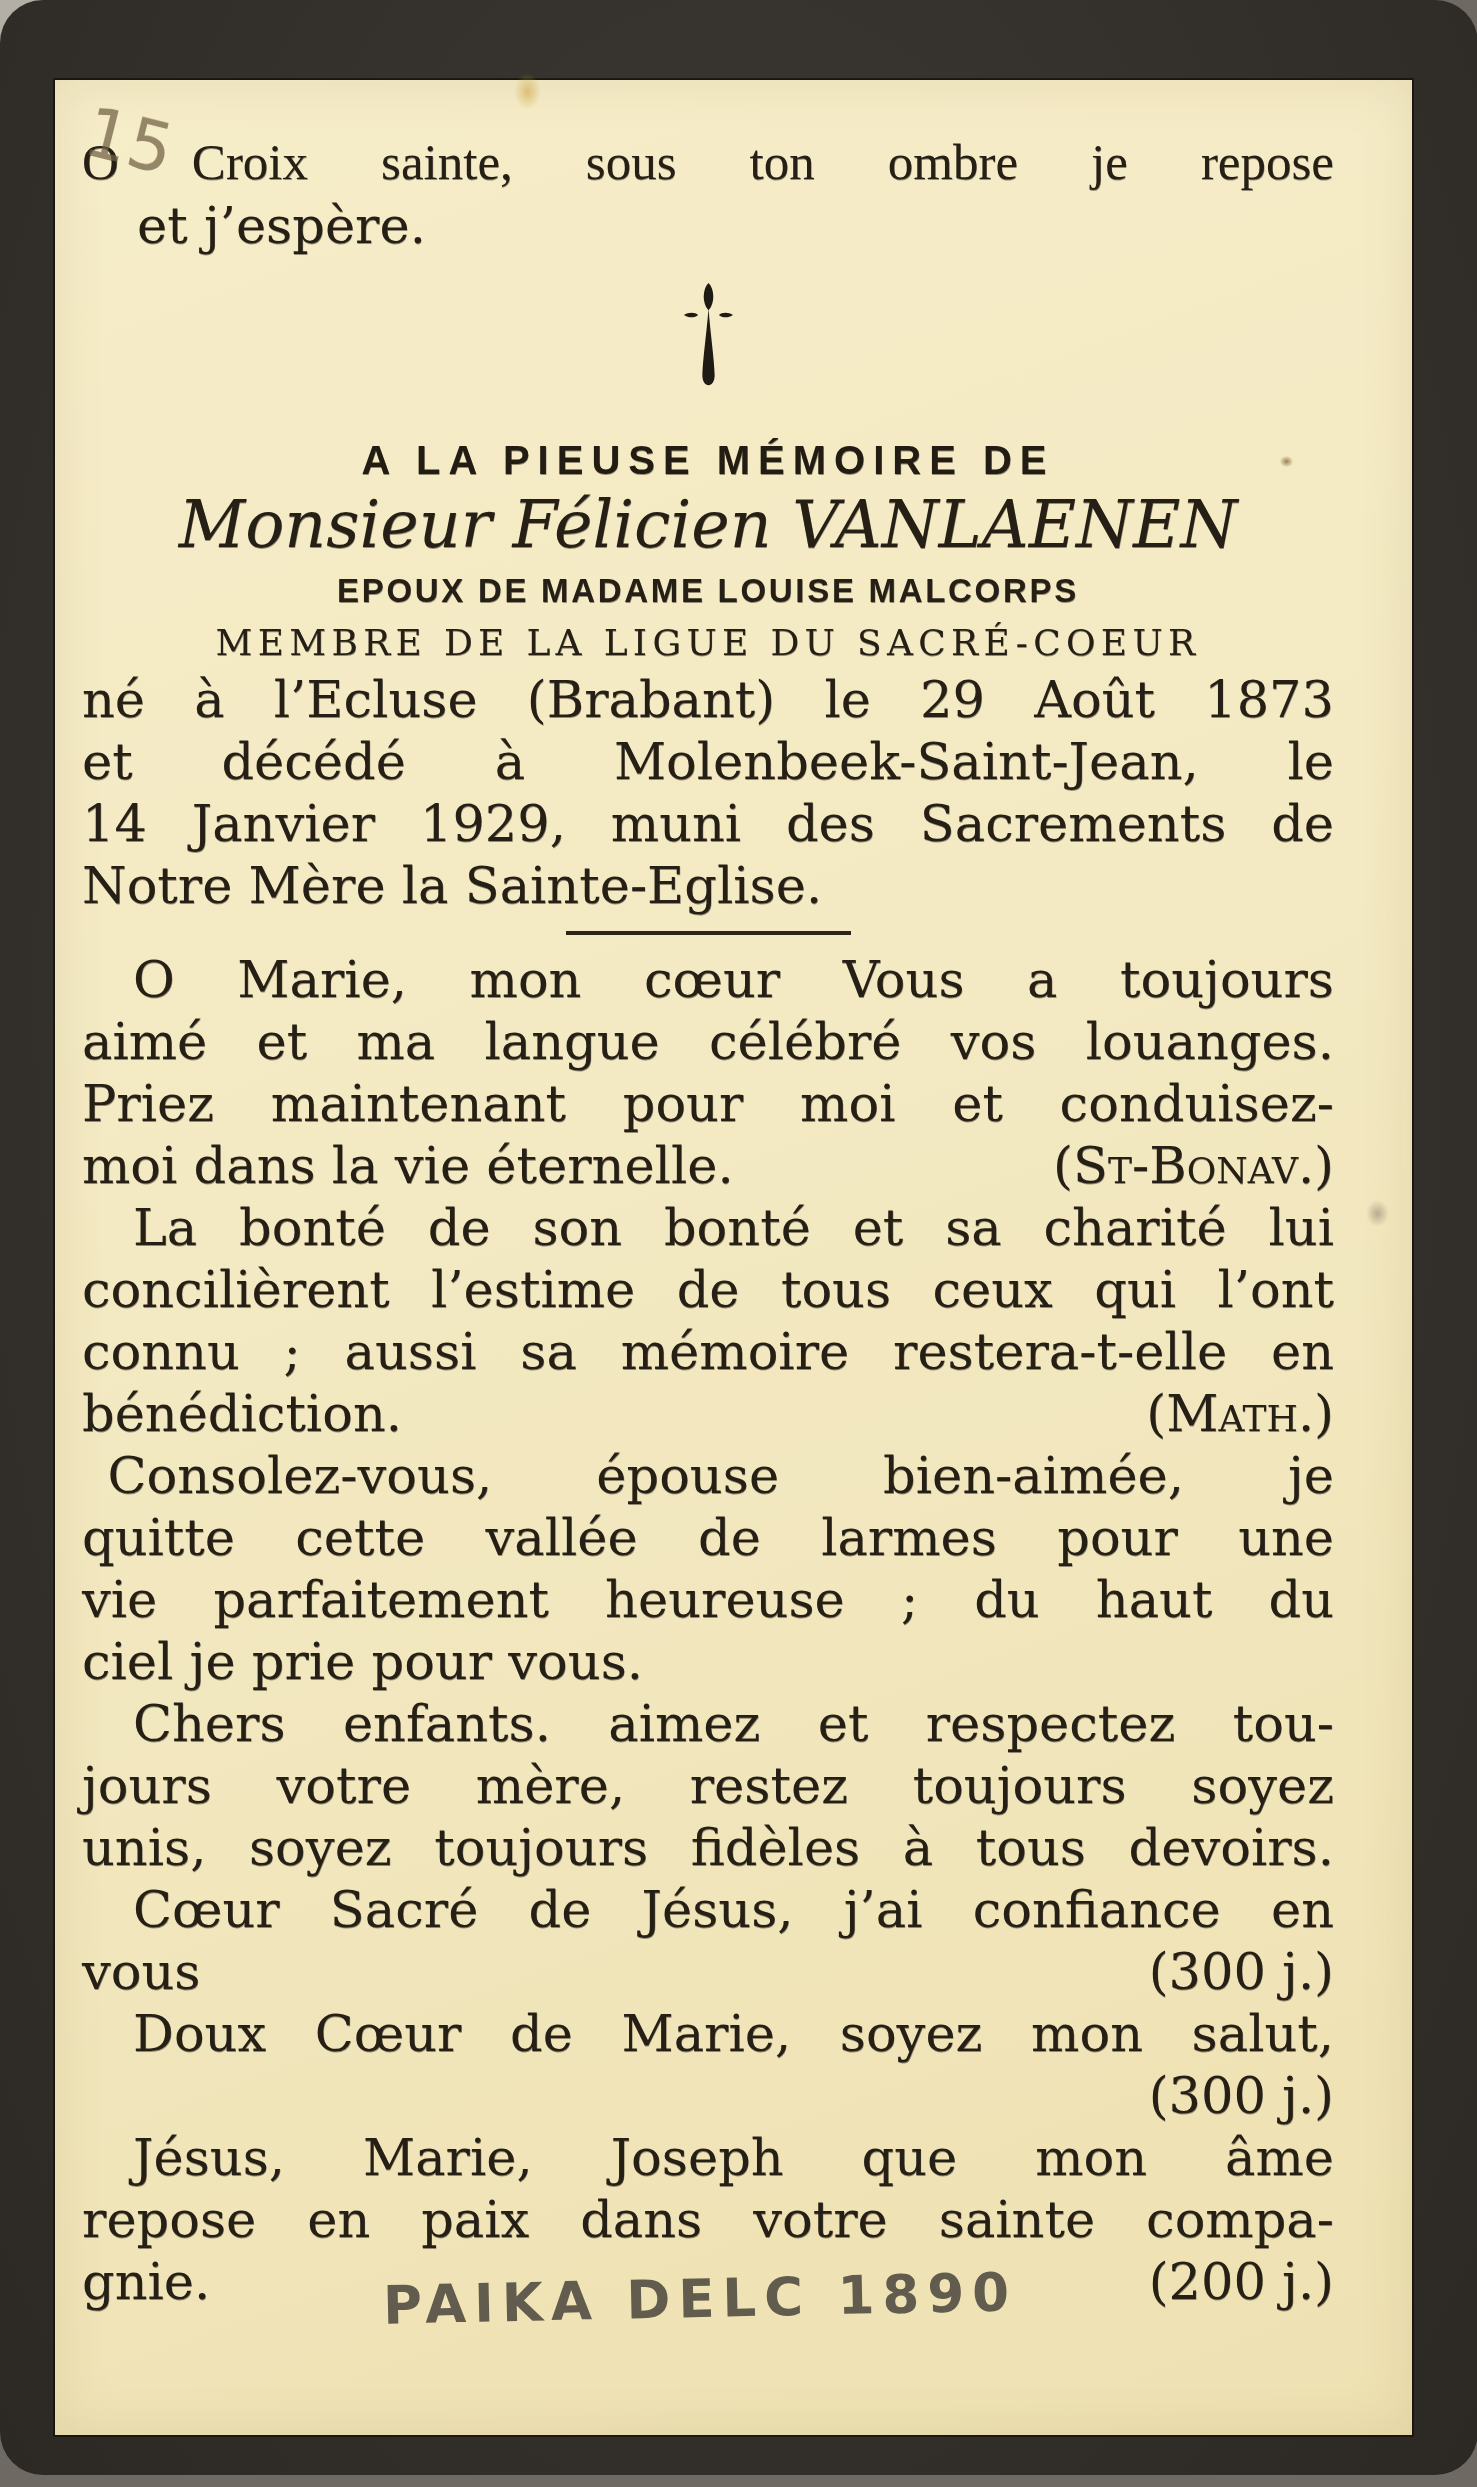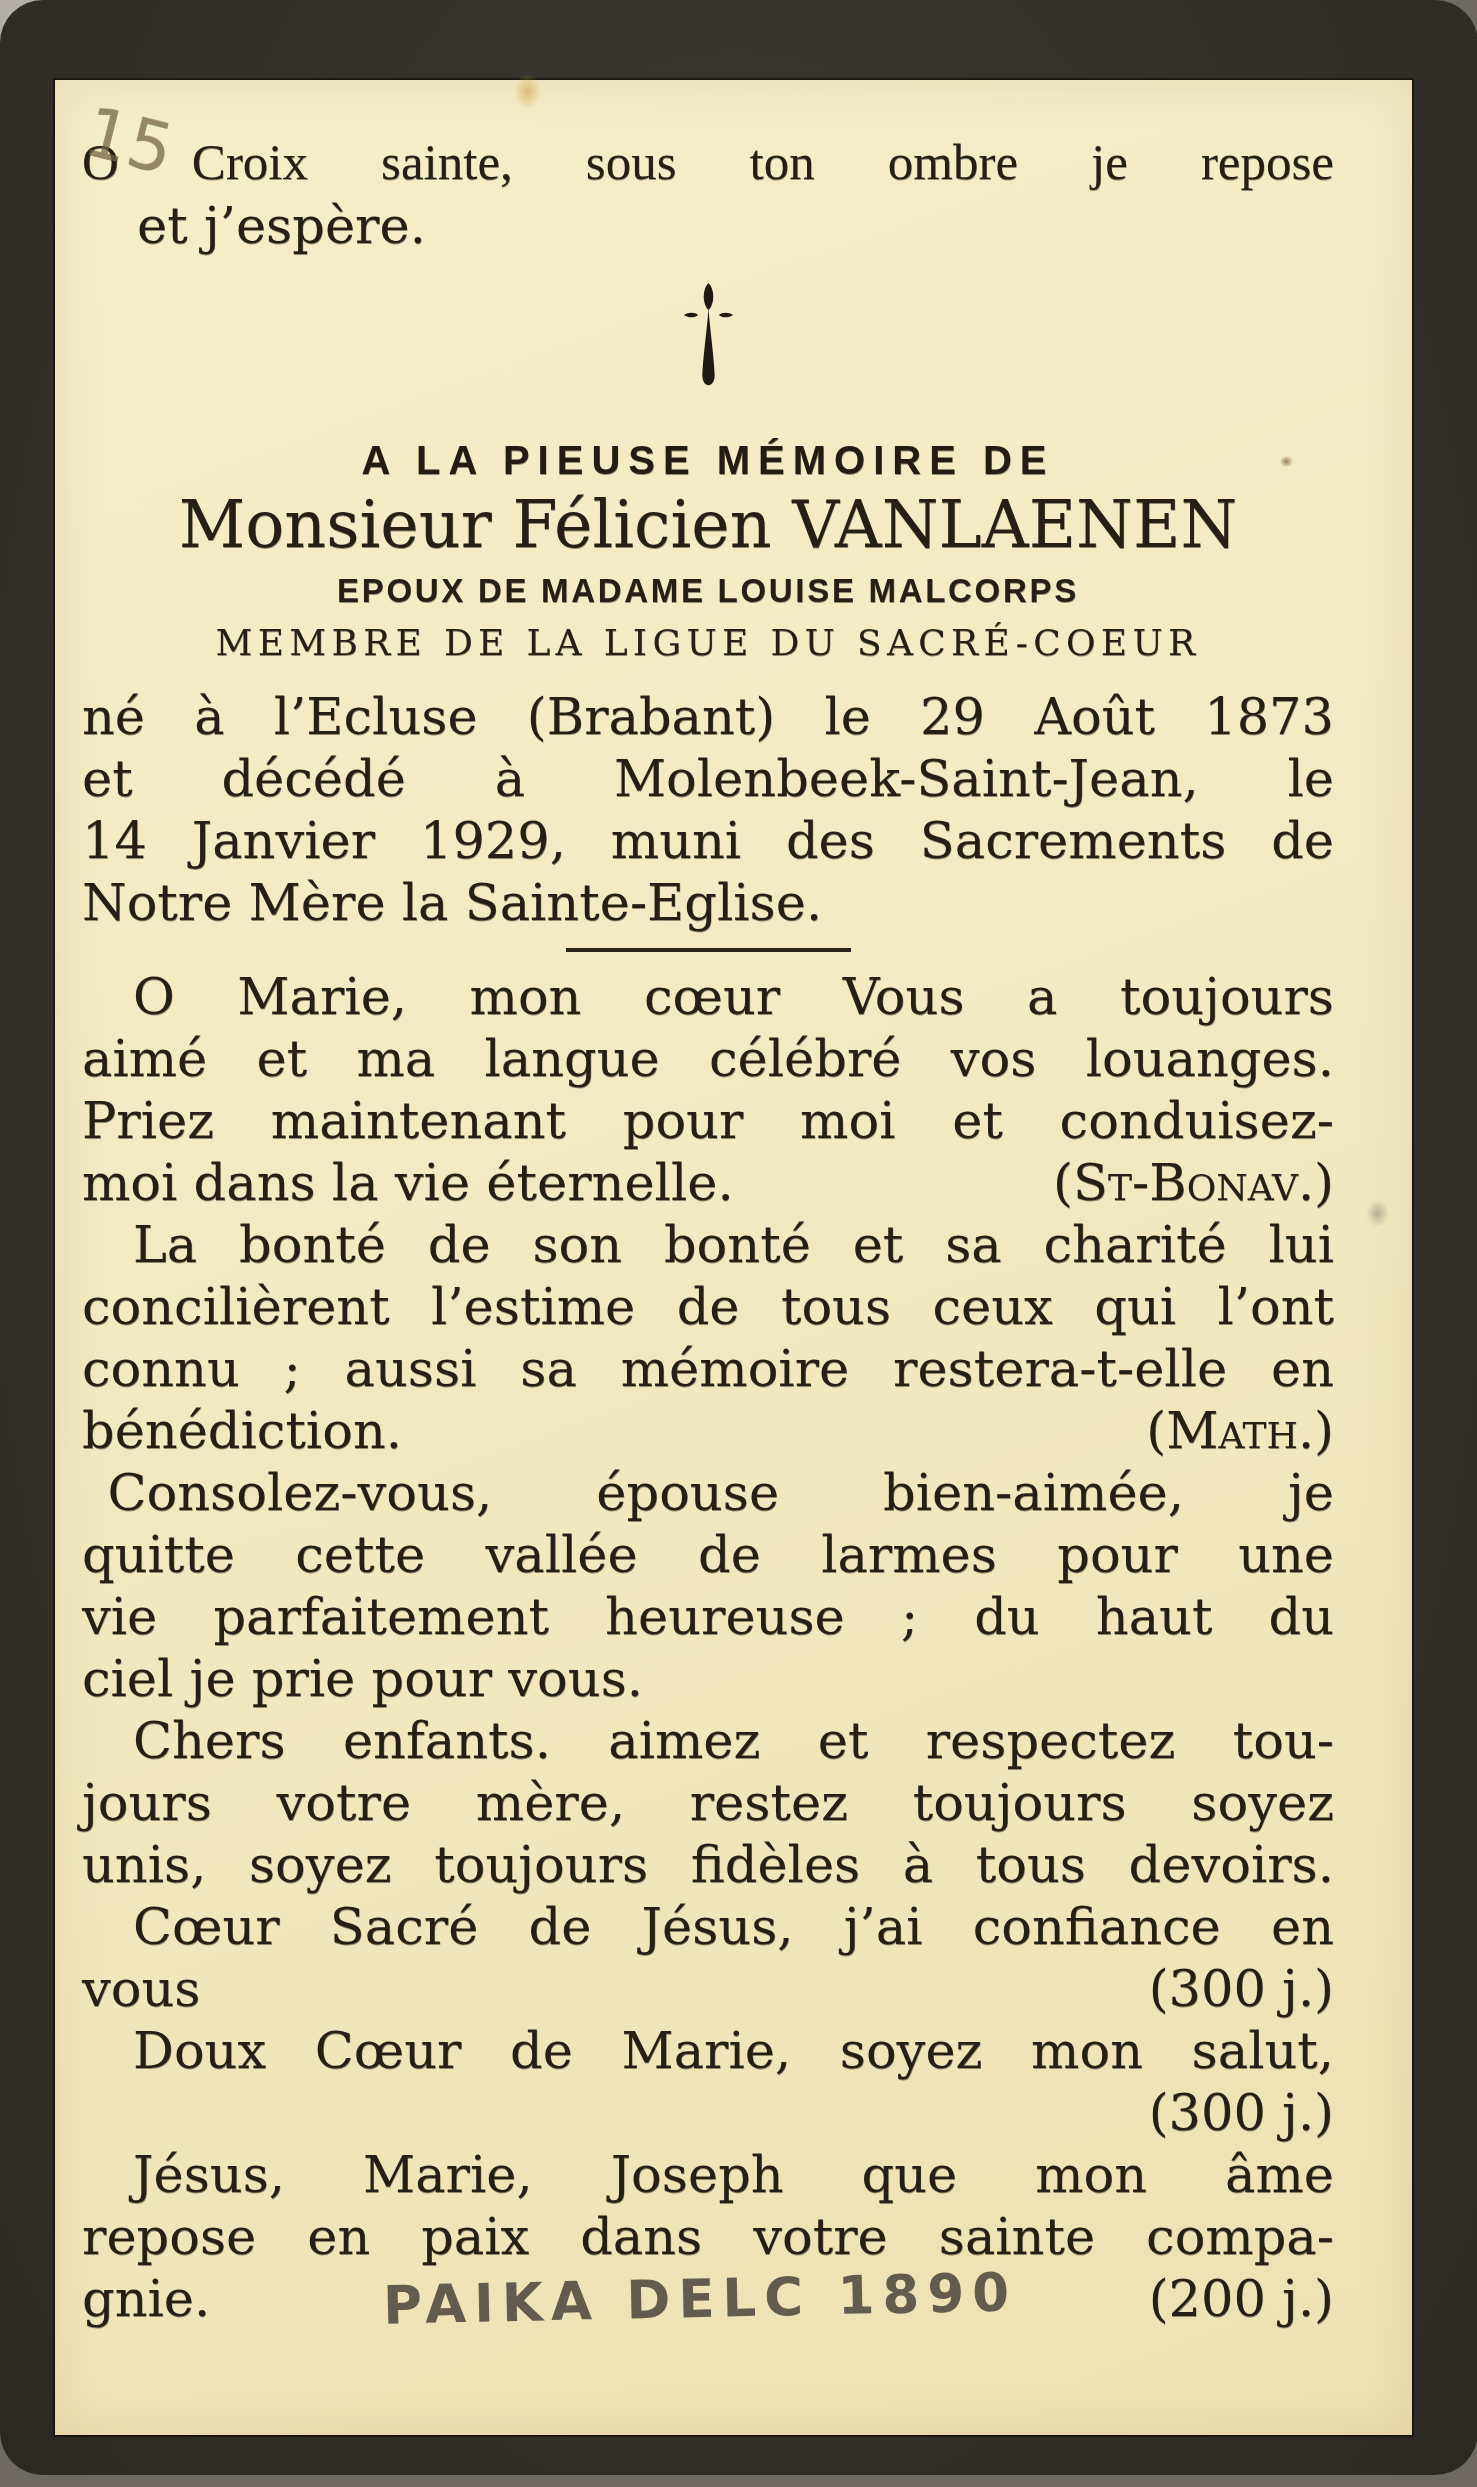--- a/index.html
+++ b/index.html
@@ -39,32 +39,32 @@
   .cross-wrap{width:100%;text-align:center;margin-top:23px;height:121px;}
   .cross-wrap svg{display:inline-block;}
   .heading-memorial{
     margin-top:36px;text-align:center;
     font-family:"Liberation Sans", sans-serif;
     font-weight:bold;font-size:40px;letter-spacing:8px;line-height:1.1;
     color:#221c13;
   }
   .heading-name{
     margin-top:7.1px;text-align:center;
-    font-size:65px;line-height:1.12;font-weight:normal;
+    font-size:65px;line-height:1.12;font-weight:normal;font-style:italic;
   }
   .heading-spouse{
     margin-top:10.7px;text-align:center;
     font-family:"Liberation Sans", sans-serif;
     font-weight:bold;font-size:33px;letter-spacing:2.7px;line-height:1.1;
   }
   .heading-membership{
     margin-top:14.2px;text-align:center;
     font-size:36px;letter-spacing:5.3px;line-height:1.1;
   }
-  #paragraphs{margin-top:23px;font-size:51px;line-height:62px;}
+  #paragraphs{margin-top:6px;font-size:51px;line-height:62px;}
   .para{margin:0;}
   .para.indent .line:first-child{text-indent:1.0em;}
   .para.indent-sm .line:first-child{text-indent:0.5em;}
   .line{text-align:justify;text-align-last:justify;white-space:normal;}
   .line.last{text-align-last:left;}
   .attr{float:right;}
   .attr.sc{font-variant:small-caps;}
   .attr-line{text-align:right;text-align-last:right;}
   .rule{
     width:285px;height:4.5px;background:#2a241b;

